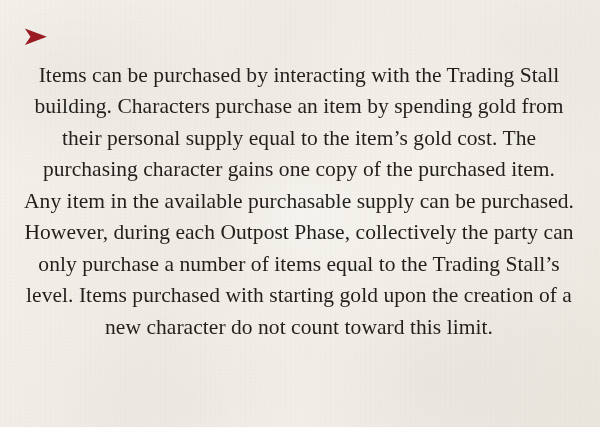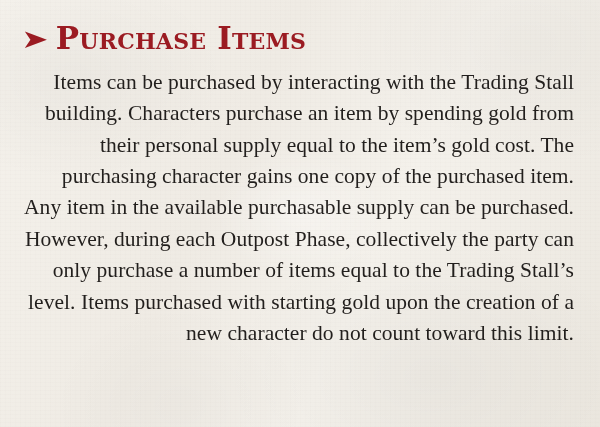--- a/index.html
+++ b/index.html
@@ -78,30 +78,29 @@
   }
 
   .body-text {
     margin: 0 0 0 2px;
     color: #221f1d;
     font-family: "Liberation Serif", serif;
     font-size: 21.5px;
     line-height: 1.465;
     letter-spacing: 0.05px;
     max-width: 556px;
-    text-align: right;
+    text-align: center;
   }
 </style>
 </head>
 <body>
 
 <div id="page">
   <div id="content">
 
     <div class="heading-row">
       <span class="arrow-icon">➤</span>
-      <h1 class="heading">Purchase Items</h1>
     </div>
 
     <p class="body-text">Items can be purchased by interacting with the Trading Stall building. Characters purchase an item by spending gold from their personal supply equal to the item’s gold cost. The purchasing character gains one copy of the purchased item. Any item in the available purchasable supply can be purchased. However, during each Outpost Phase, collectively the party can only purchase a number of items equal to the Trading Stall’s level. Items purchased with starting gold upon the creation of a new character do not count toward this limit.</p>
 
   </div>
 </div>
 
 </body></html>

